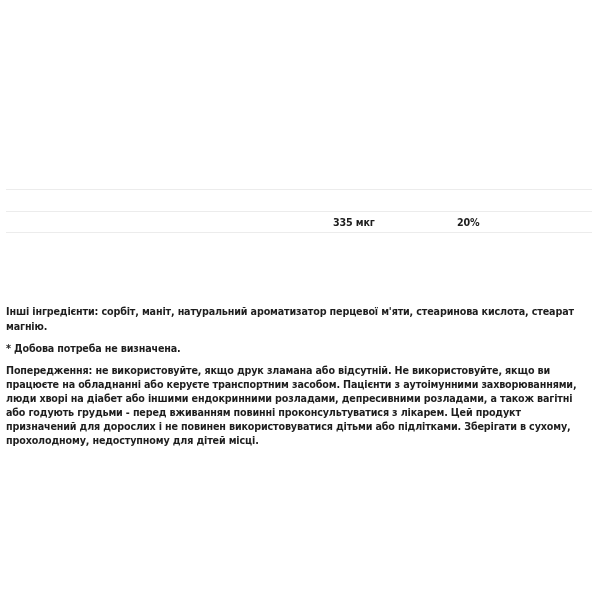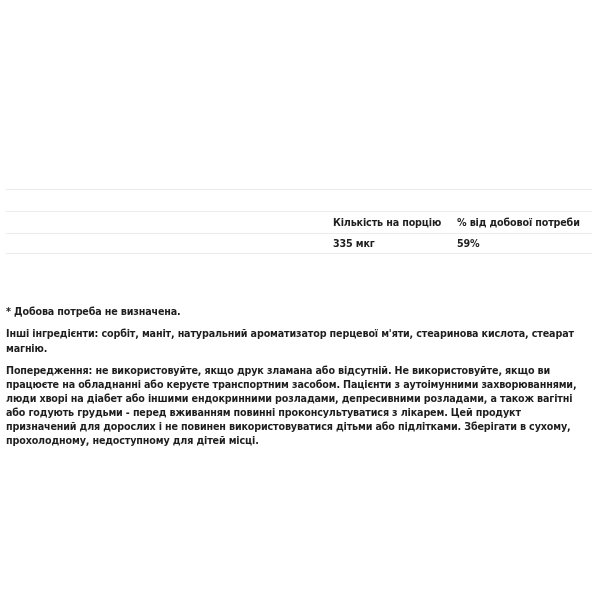--- a/index.html
+++ b/index.html
@@ -41,28 +41,23 @@
       width: 588px;
     }
     .note { line-height: 14.6px; margin-bottom: 7.5px; }
     .warning { line-height: 14px; }
   </style>
 </head>
 <body>
 
 <div class="panel">
   <div class="row spacer"></div>
-  <div class="row">
-    <span class="cell c1"></span>
-    <span class="cell c2">Кількість на порцію</span>
-    <span class="cell c3">% від добової потреби</span>
-  </div>
   <div class="row last">
     <span class="cell c2">335 мкг</span>
-    <span class="cell c3">59%</span>
+    <span class="cell c3">20%</span>
   </div>
 </div>
 
 <div class="notes">
+  <p class="note">Інші інгредієнти: сорбіт, маніт, натуральний ароматизатор перцевої м'яти, стеаринова кислота, стеарат магнію.</p>
   <p class="note">* Добова потреба не визначена.</p>
-  <p class="note">Інші інгредієнти: сорбіт, маніт, натуральний ароматизатор перцевої м'яти, стеаринова кислота, стеарат магнію.</p>
   <p class="warning">Попередження: не використовуйте, якщо друк зламана або відсутній. Не використовуйте, якщо ви працюєте на обладнанні або керуєте транспортним засобом. Пацієнти з аутоімунними захворюваннями, люди хворі на діабет або іншими ендокринними розладами, депресивними розладами, а також вагітні або годують грудьми - перед вживанням повинні проконсультуватися з лікарем. Цей продукт призначений для дорослих і не повинен використовуватися дітьми або підлітками. Зберігати в сухому, прохолодному, недоступному для дітей місці.</p>
 </div>
 
 </body></html>

